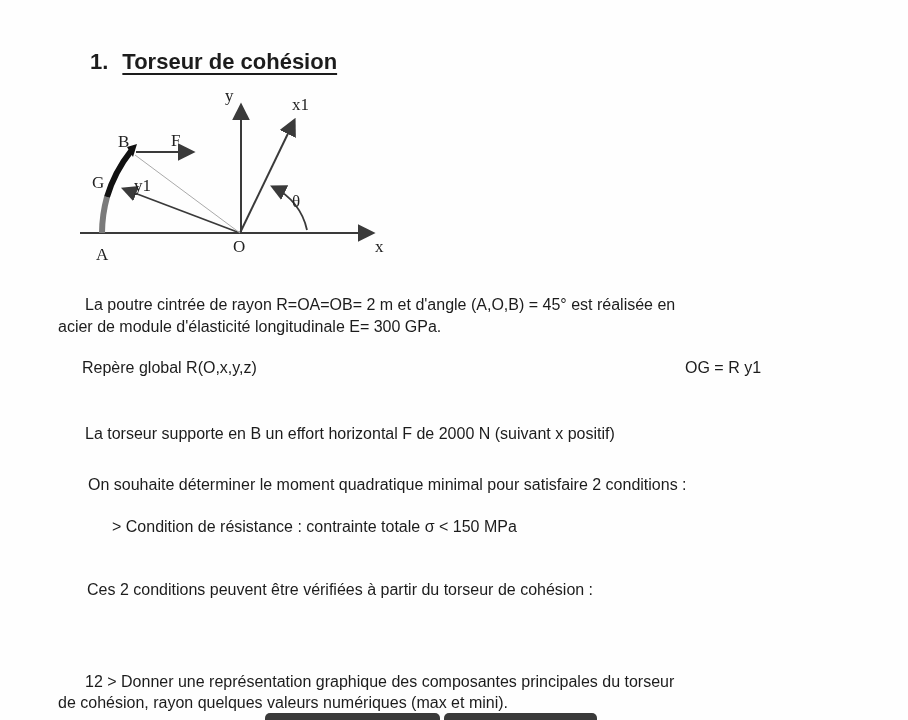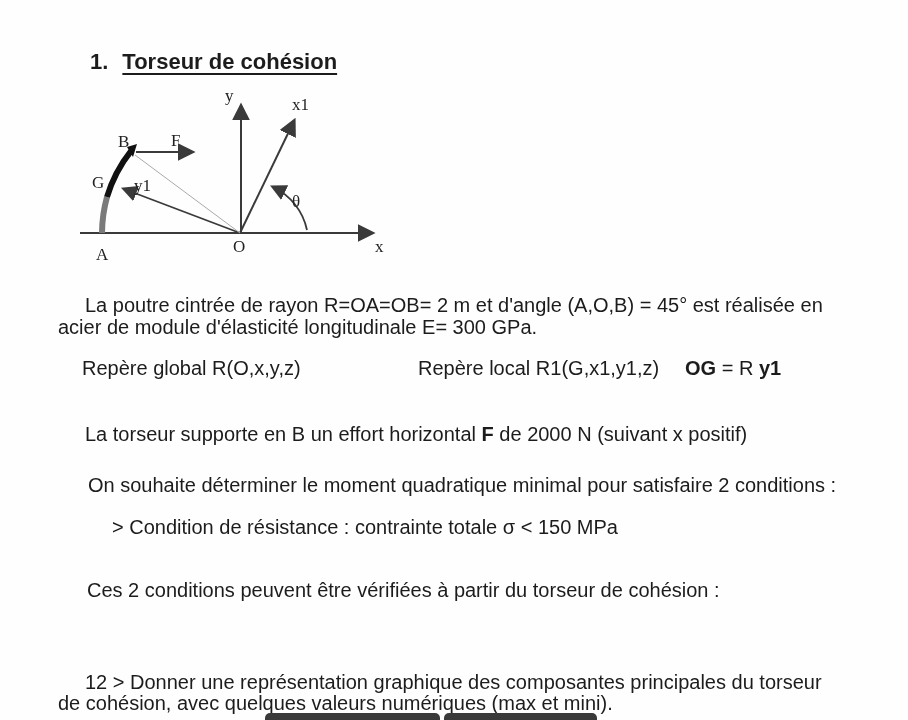--- a/index.html
+++ b/index.html
@@ -21,25 +21,25 @@
     margin-top: 32px;
   }
   .heading .num { margin-right: 14px; }
   .heading .txt {
     text-decoration: underline;
     text-decoration-thickness: 2px;
     text-underline-offset: 4px;
   }
   .tline {
     position: absolute;
-    font-size: 20px;
+    font-size: 16px;
     line-height: 20px;
     white-space: nowrap;
   }
-  .b { font-weight: bold; }
+  .b { font-weight: normal; }
   .diagram {
     position: absolute;
     left: 0; top: 75px;
   }
   .diagram text {
     font-family: "Liberation Serif", serif;
     font-size: 17px;
     fill: #222;
   }
   .bar-seg {
@@ -92,29 +92,28 @@
     <text x="171" y="71">F</text>
     <text x="92" y="113">G</text>
     <text x="134" y="116">y1</text>
     <text x="96" y="185">A</text>
   </svg>
 
   <div class="tline" style="left:85px; top:295px">La poutre cintrée de rayon R=OA=OB= 2 m et d'angle (A,O,B) = 45° est réalisée en</div>
   <div class="tline" style="left:58px; top:317px">acier de module d'élasticité longitudinale E= 300 GPa.</div>
 
   <div class="tline" style="left:82px; top:358px">Repère global R(O,x,y,z)</div>
-  <div class="tline" style="left:418px; top:358px">Repère local R1(G,x1,y1,z)</div>
   <div class="tline" style="left:685px; top:358px"><span class="b">OG</span><span style="white-space:pre"> = R </span><span class="b">y1</span></div>
 
   <div class="tline" style="left:85px; top:424px"><span style="white-space:pre">La torseur supporte en B un effort horizontal </span><span class="b">F</span><span style="white-space:pre"> de 2000 N (suivant x positif)</span></div>
 
   <div class="tline" style="left:88px; top:475px">On souhaite déterminer le moment quadratique minimal pour satisfaire 2 conditions :</div>
   <div class="tline" style="left:112px; top:517px">&gt; Condition de résistance : contrainte totale σ &lt; 150 MPa</div>
 
   <div class="tline" style="left:87px; top:580px">Ces 2 conditions peuvent être vérifiées à partir du torseur de cohésion :</div>
 
   <div class="tline" style="left:85px; top:672px">12 &gt; Donner une représentation graphique des composantes principales du torseur</div>
-  <div class="tline" style="left:58px; top:693px">de cohésion, avec quelques valeurs numériques (max et mini).</div>
+  <div class="tline" style="left:58px; top:693px">de cohésion, rayon quelques valeurs numériques (max et mini).</div>
 
   <div class="bar-seg bar-left"></div>
   <div class="bar-seg bar-right"></div>
 
 </div>
 
 </body></html>

